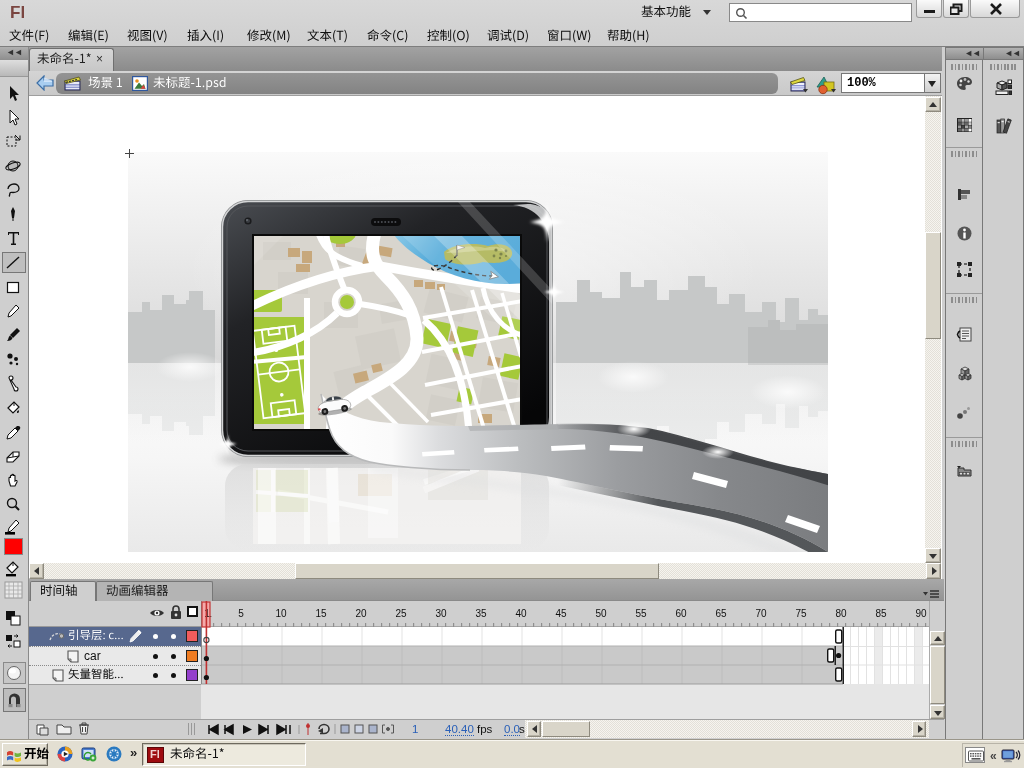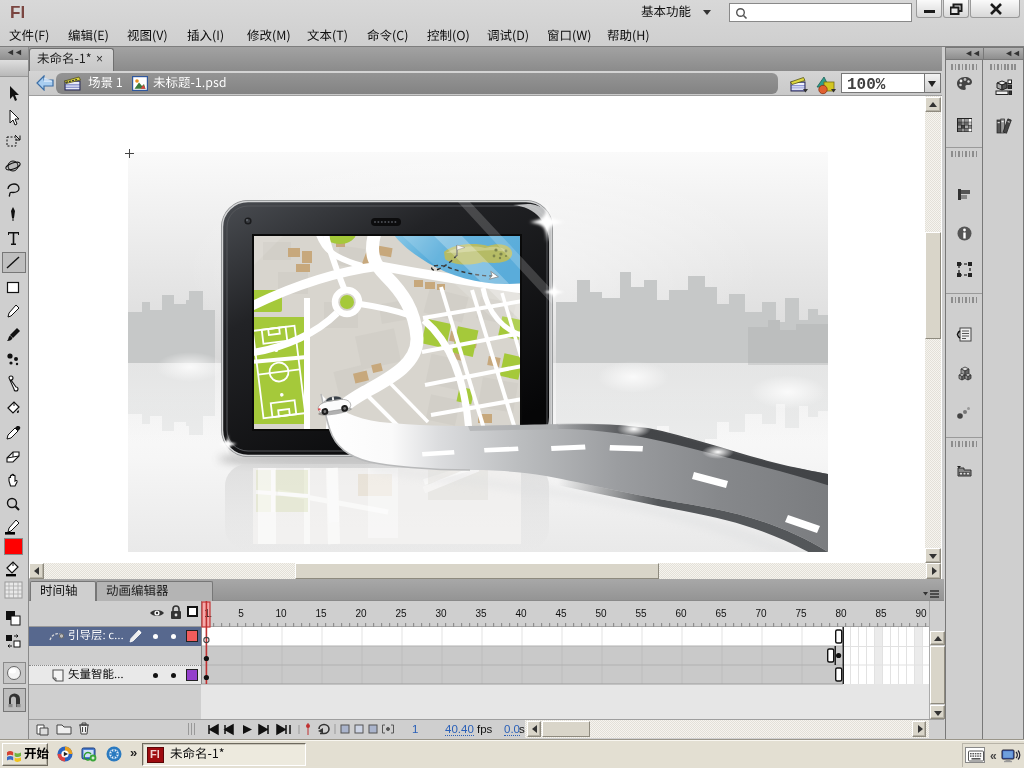--- a/index.html
+++ b/index.html
@@ -112,21 +112,21 @@
    <path d="M1.5,7 L14.5,2.5 L16,5.5 L3,9.5 Z" fill="#ddd83f" stroke="#55521a" stroke-width="0.8"></path>
    <path d="M17,15 l5,0 -2.5,3.5 Z" fill="#333" transform="translate(-3,-1)"></path>
  </svg>
  <svg class="ic" style="left:786px;top:3px" width="24" height="21" viewBox="0 0 24 21">
    <path d="M2,13 L9,3 L14,13 Z" fill="#2e9e8e" stroke="#1a5f55" stroke-width="0.8"></path>
    <rect x="9" y="8" width="10" height="9" fill="#d3c622" stroke="#756d12" stroke-width="0.8"></rect>
    <circle cx="8" cy="15.5" r="4.2" fill="#e06030" stroke="#8a3214" stroke-width="0.8"></circle>
    <path d="M20,17 l5,0 -2.5,3.5 Z" fill="#333" transform="translate(-4,-2)"></path>
  </svg>
  <div class="ab" style="left:812px;top:2px;width:100px;height:20px;background:#fff;border:1px solid #777;border-right:none">
-   <div class="ab" style="left:5px;top:2px;font-size:16px;font-weight:bold;color:#404040;font-family:'Liberation Mono',monospace">100%</div>
+   <div class="ab" style="left:5px;top:2px;font-size:12px;font-weight:bold;color:#000000;font-family:'Liberation Mono',monospace">100%</div>
  </div>
  <div class="ab" style="left:895px;top:2px;width:17px;height:20px;background:linear-gradient(#f2f2f2,#cfcfcf);border:1px solid #777">
    <div class="ab" style="left:3px;top:7px;width:0;height:0;border-left:4.5px solid transparent;border-right:4.5px solid transparent;border-top:6px solid #222"></div>
  </div>
 </div>
     <div class="ab" style="left:29px;top:96px;width:896px;height:467px;background:#fff"></div>
 <svg class="ab" style="left:128px;top:152px" width="700" height="400" viewBox="0 0 700 400">
 <defs>
  <linearGradient id="sky" x1="0" y1="0" x2="0" y2="1">
   <stop offset="0" stop-color="#fafafa"></stop>
@@ -667,20 +667,34 @@
             <path d="M10.5,1.5 L13,4" stroke="#fff" stroke-width="1.4"></path>
           </svg>
     <div class="ab" style="left:124px;top:7px">
             <div style="position:absolute;width:5px;height:5px;border-radius:50%;background:#fff"></div>
           </div>
           <div class="ab" style="left:142px;top:7px">
             <div style="position:absolute;width:5px;height:5px;border-radius:50%;background:#fff"></div>
           </div>
     <div class="ab" style="top:3px;left:157px;width:12px;height:12px;background:#f25c5c;border:1.2px solid #222"></div>
   </div>
+  <div class="ab" style="left:0;top:45px;width:172px;height:19px;background:#e9e9e9;border-top:1px dotted #8a8a8a">
+    <svg class="ic" style="left:36px;top:2px" width="15" height="14" viewBox="0 0 15 14">
+            <path d="M3,2 L13,2 L13,13 L6,13 L3,10 Z" fill="#f4f4f4" stroke="#555" stroke-width="1.1"></path>
+            <path d="M3,10 L6,10 L6,13 Z" fill="#bbb" stroke="#555" stroke-width="0.8"></path>
+          </svg>
+    <div class="ab" style="left:55px;top:2px;font-size:12px;color:#111">car</div>
+    <div class="ab" style="left:124px;top:7px">
+            <div style="position:absolute;width:5px;height:5px;border-radius:50%;background:#111"></div>
+          </div>
+          <div class="ab" style="left:142px;top:7px">
+            <div style="position:absolute;width:5px;height:5px;border-radius:50%;background:#111"></div>
+          </div>
+    <div class="ab" style="top:3px;left:157px;width:12px;height:12px;background:#f07d23;border:1.2px solid #222"></div>
+  </div>
   <div class="ab" style="left:0;top:64px;width:172px;height:19px;background:#e9e9e9;border-top:1px dotted #8a8a8a">
     <svg class="ic" style="left:21px;top:2px" width="15" height="14" viewBox="0 0 15 14">
             <path d="M3,2 L13,2 L13,13 L6,13 L3,10 Z" fill="#f4f4f4" stroke="#555" stroke-width="1.1"></path>
             <path d="M3,10 L6,10 L6,13 Z" fill="#bbb" stroke="#555" stroke-width="0.8"></path>
           </svg>
     <div class="ab" style="left:39px;top:2px"><svg width="56" height="15" viewBox="0 0 56 15" style="overflow:visible">
               <path d="M2.9 0.4C2.4 1.9 1.7 3.4 0.7 4.4C0.9 4.5 1.3 4.7 1.5 4.9C2 4.3 2.5 3.6 2.9 2.8H5.2V4.6C5.2 4.9 5.2 5.1 5.2 5.4H0.7V6.2H5.1C4.7 7.8 3.6 9.3 0.5 10.3C0.6 10.5 0.9 10.9 1 11.1C4.1 10.1 5.3 8.5 5.8 6.9C6.7 9.1 8.1 10.4 10.5 11C10.6 10.8 10.9 10.4 11.1 10.2C8.6 9.7 7.2 8.3 6.4 6.2H10.9V5.4H6.1L6.1 4.7V2.8H10V1.9H3.3C3.5 1.5 3.7 1 3.8 0.6Z M14.4 2.5H20.1V3.1H14.4ZM14.4 1.3H20.1V2H14.4ZM13.5 0.8V3.6H21V0.8ZM12.1 4.1V4.8H22.4V4.1ZM14.1 7H16.8V7.6H14.1ZM17.7 7H20.4V7.6H17.7ZM14.1 5.8H16.8V6.5H14.1ZM17.7 5.8H20.4V6.5H17.7ZM12 10.1V10.8H22.5V10.1H17.7V9.4H21.5V8.8H17.7V8.2H21.3V5.3H13.3V8.2H16.8V8.8H13V9.4H16.8V10.1Z M30.1 2.2H32.5V4.6H30.1ZM29.3 1.4V5.4H33.3V1.4ZM26.1 8.8H31.5V9.9H26.1ZM26.1 8.1V7H31.5V8.1ZM25.2 6.3V11H26.1V10.6H31.5V11H32.3V6.3ZM24.9 0.4C24.6 1.3 24.1 2.2 23.6 2.7C23.8 2.8 24.1 3 24.3 3.2C24.5 2.9 24.8 2.5 25 2.1H26V2.8L25.9 3.2H23.6V3.9H25.8C25.5 4.6 24.9 5.4 23.5 6C23.7 6.1 23.9 6.4 24 6.6C25.2 6 25.9 5.4 26.3 4.7C26.9 5.1 27.7 5.7 28.1 6L28.7 5.4C28.4 5.2 27 4.4 26.6 4.1L26.6 3.9H28.8V3.2H26.8L26.8 2.8V2.1H28.5V1.4H25.3C25.5 1.1 25.6 0.9 25.7 0.6Z M38.9 5.3V6.3H36.5V5.3ZM35.6 4.6V11H36.5V8.7H38.9V10C38.9 10.2 38.9 10.2 38.7 10.2C38.5 10.2 38.1 10.2 37.5 10.2C37.6 10.4 37.8 10.8 37.8 11C38.5 11 39 11 39.4 10.9C39.7 10.7 39.8 10.5 39.8 10V4.6ZM36.5 7H38.9V8H36.5ZM44.4 1.3C43.7 1.7 42.7 2.1 41.7 2.4V0.5H40.8V4.3C40.8 5.2 41.1 5.5 42.2 5.5C42.5 5.5 44 5.5 44.2 5.5C45.1 5.5 45.4 5.1 45.5 3.7C45.2 3.7 44.9 3.5 44.7 3.4C44.7 4.5 44.6 4.7 44.1 4.7C43.8 4.7 42.5 4.7 42.3 4.7C41.8 4.7 41.7 4.7 41.7 4.3V3.1C42.8 2.8 44 2.4 44.9 2ZM44.5 6.5C43.8 6.9 42.7 7.3 41.7 7.7V5.8H40.8V9.7C40.8 10.7 41.1 10.9 42.3 10.9C42.5 10.9 44 10.9 44.3 10.9C45.2 10.9 45.5 10.5 45.6 9C45.3 8.9 45 8.8 44.8 8.6C44.8 9.9 44.7 10.2 44.2 10.2C43.9 10.2 42.6 10.2 42.3 10.2C41.8 10.2 41.7 10.1 41.7 9.7V8.4C42.8 8.1 44.2 7.6 45.1 7.1ZM35.5 3.8C35.7 3.7 36.1 3.6 39.3 3.4C39.4 3.6 39.5 3.8 39.5 4L40.3 3.6C40 3 39.4 1.9 38.8 1.1L38.1 1.4C38.4 1.8 38.7 2.3 38.9 2.7L36.4 2.9C36.9 2.3 37.4 1.5 37.8 0.7L36.9 0.4C36.5 1.3 35.9 2.2 35.7 2.5C35.5 2.7 35.3 2.9 35.2 2.9C35.3 3.2 35.4 3.6 35.5 3.8Z M47.6 10.3C48 10.3 48.4 9.9 48.4 9.5C48.4 9 48 8.7 47.6 8.7C47.2 8.7 46.8 9 46.8 9.5C46.8 9.9 47.2 10.3 47.6 10.3Z M50.8 10.3C51.2 10.3 51.6 9.9 51.6 9.5C51.6 9 51.2 8.7 50.8 8.7C50.4 8.7 50 9 50 9.5C50 9.9 50.4 10.3 50.8 10.3Z M54 10.3C54.4 10.3 54.8 9.9 54.8 9.5C54.8 9 54.4 8.7 54 8.7C53.6 8.7 53.2 9 53.2 9.5C53.2 9.9 53.6 10.3 54 10.3Z" fill="#111"></path>
             </svg></div>
     <div class="ab" style="left:124px;top:7px">
             <div style="position:absolute;width:5px;height:5px;border-radius:50%;background:#111"></div>

